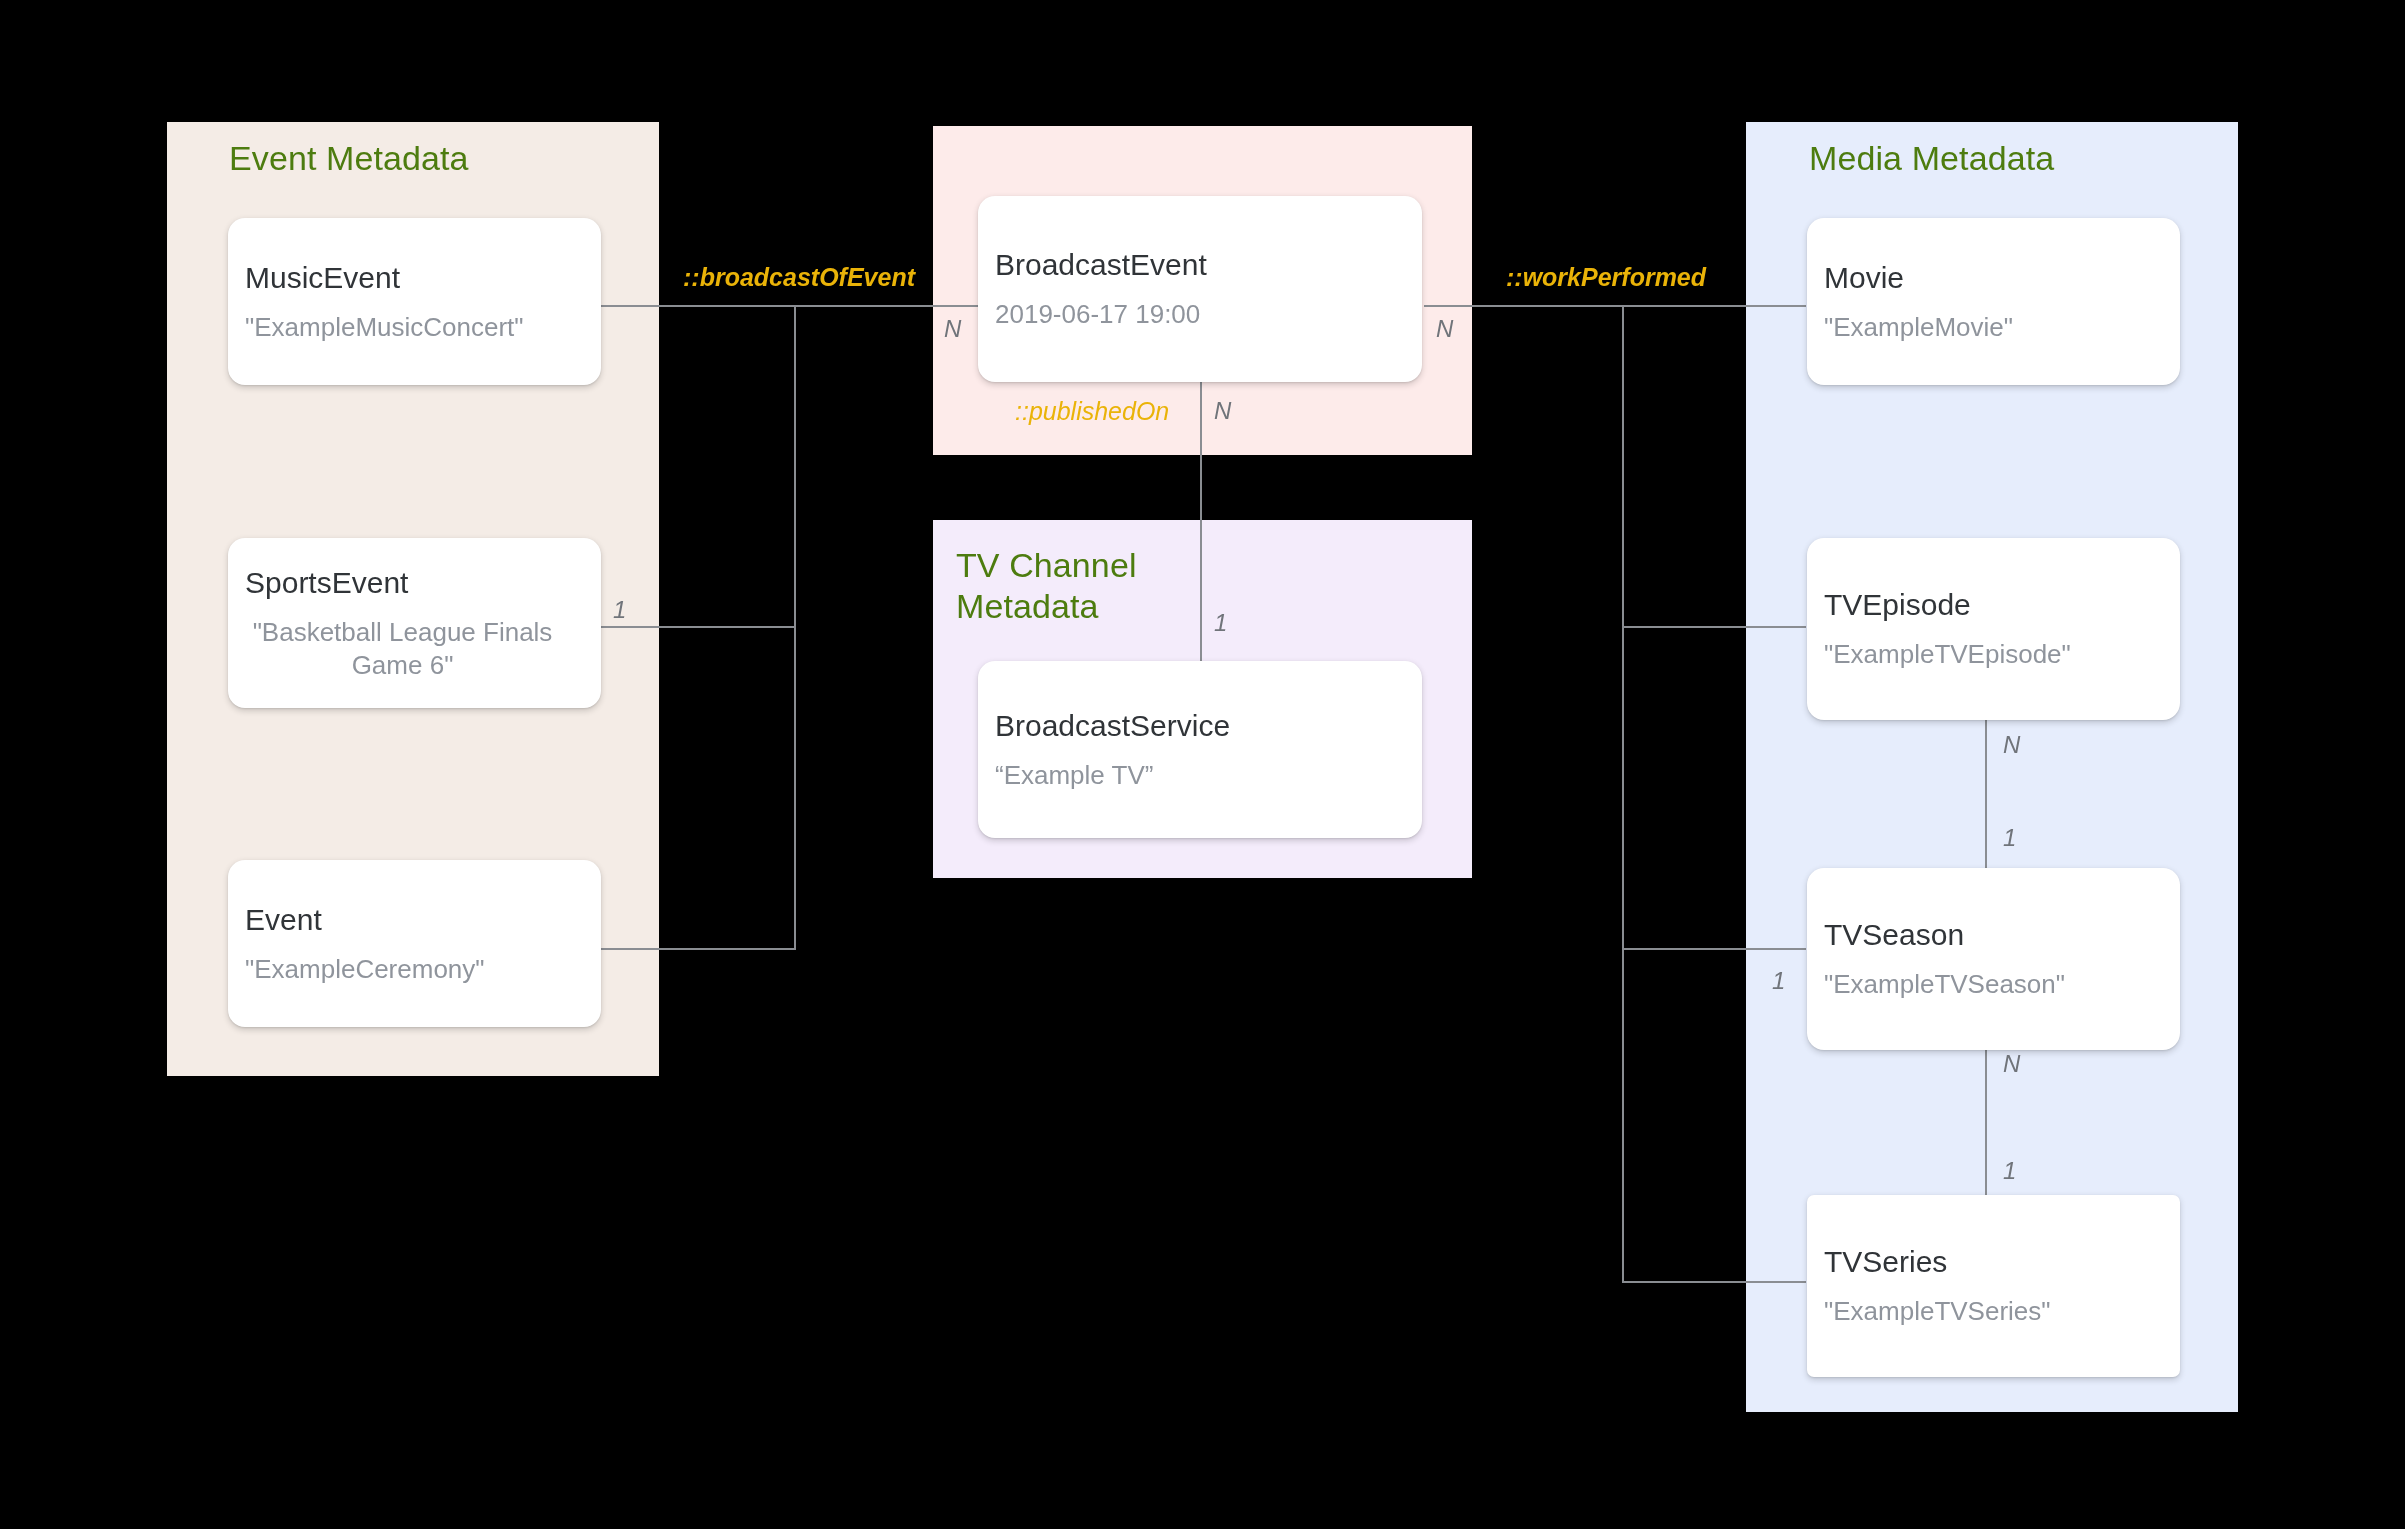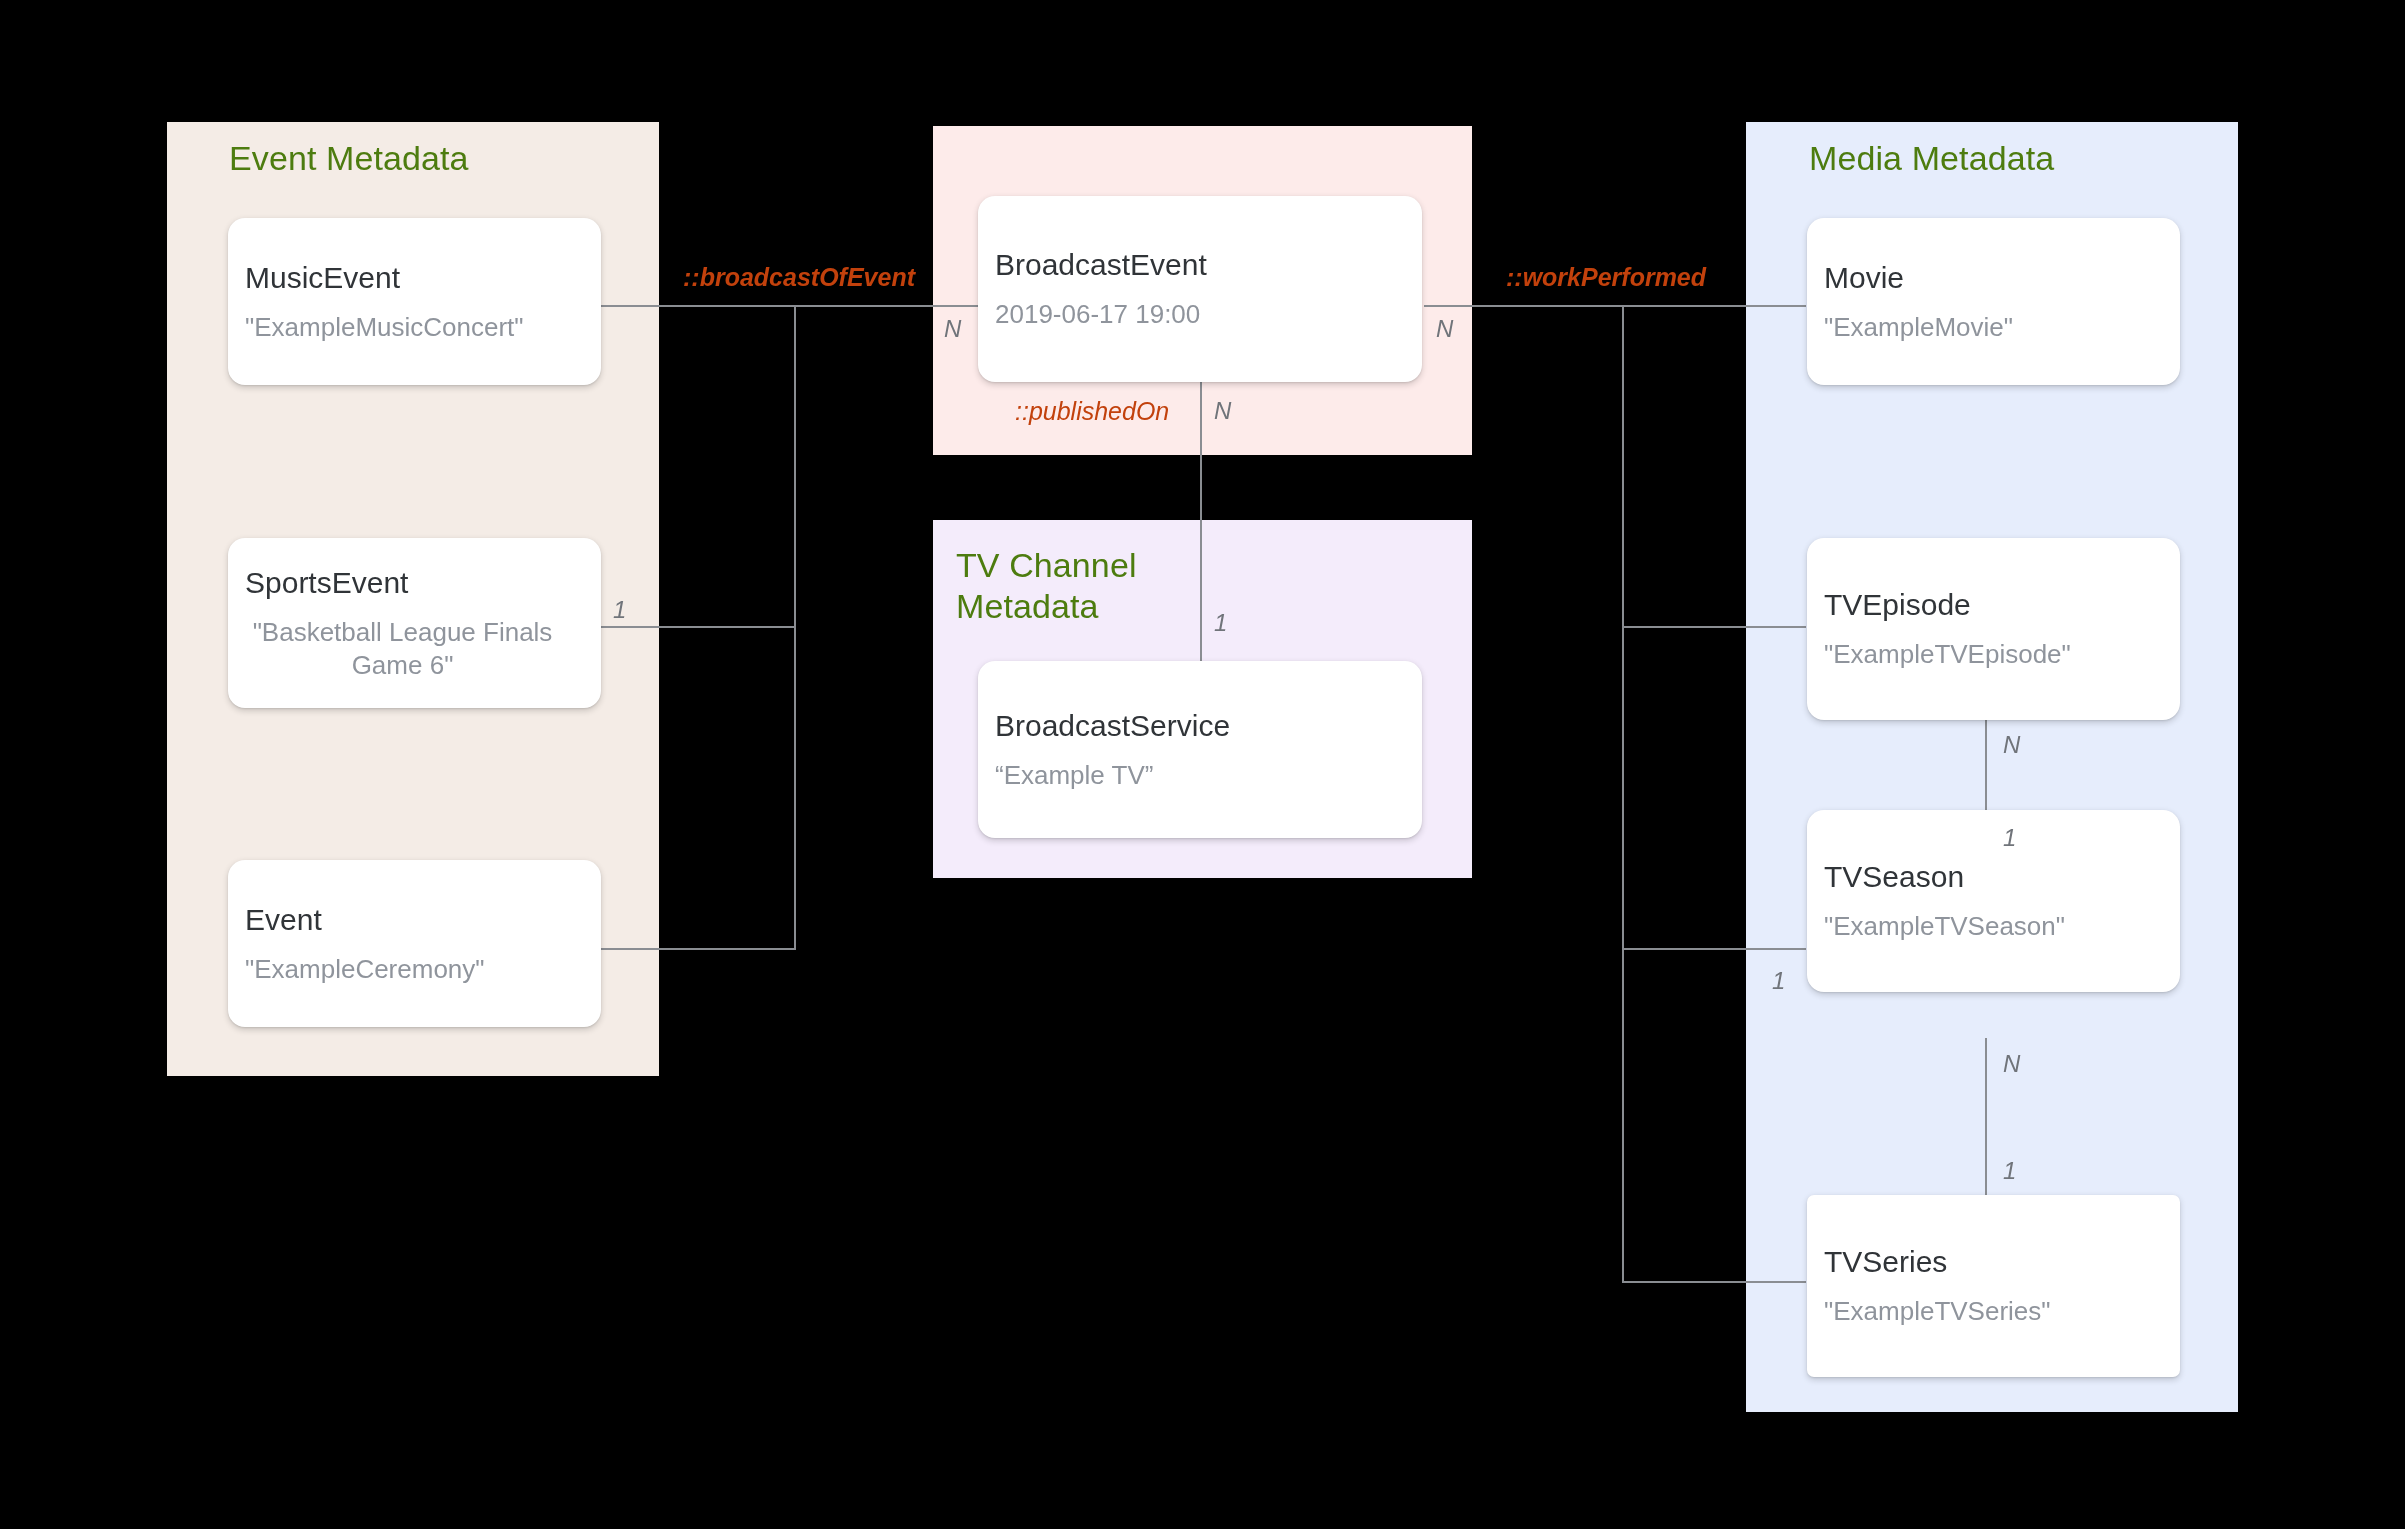--- a/index.html
+++ b/index.html
@@ -68,21 +68,21 @@
     width: 1.9px;
     background: #8a8d92;
   }
 
   
   .rel-label {
     position: absolute;
     font-size: 25px;
     font-style: italic;
     font-weight: bold;
-    color: #c2410c;
+    color: #eab308;
     white-space: nowrap;
   }
   .rel-label.plain {
     font-weight: normal;
   }
   .card-mult {
     position: absolute;
     font-size: 24px;
     font-style: italic;
     color: #70747a;
@@ -161,21 +161,21 @@
   <div class="card" style="left:1807px; top:218px; width:373px; height:167px;">
     <div class="card-title">Movie</div>
     <div class="card-sub">"ExampleMovie"</div>
   </div>
 
   <div class="card" style="left:1807px; top:538px; width:373px; height:182px;">
     <div class="card-title">TVEpisode</div>
     <div class="card-sub">"ExampleTVEpisode"</div>
   </div>
 
-  <div class="card" style="left:1807px; top:810px; width:373px; height:182px;">
+  <div class="card" style="left:1807px; top:868px; width:373px; height:182px;">
     <div class="card-title">TVSeason</div>
     <div class="card-sub">"ExampleTVSeason"</div>
   </div>
 
   <div class="card" style="left:1807px; top:1195px; width:373px; height:182px;border-radius:7px;">
     <div class="card-title">TVSeries</div>
     <div class="card-sub">"ExampleTVSeries"</div>
   </div>
 
   <div class="rel-label" style="left:683px; top:263px;">::broadcastOfEvent</div>

